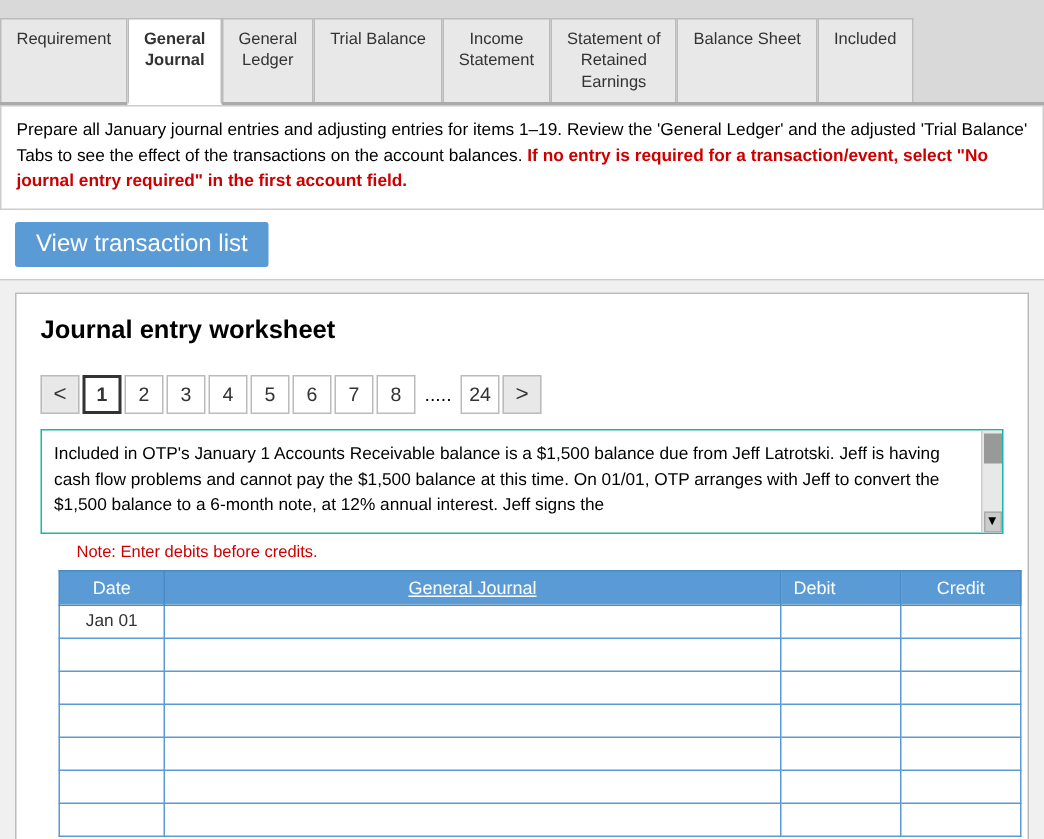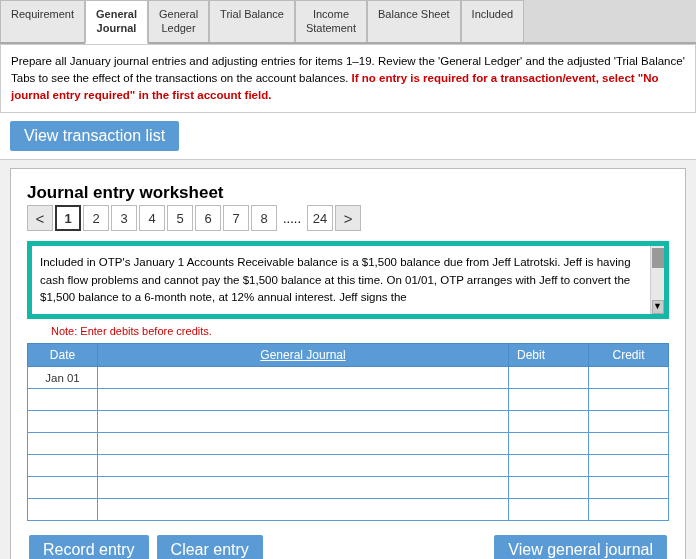--- a/index.html
+++ b/index.html
@@ -22,20 +22,21 @@
       padding: 6px 10px;
       cursor: pointer;
       border: 1px solid #bbb;
       border-bottom: none;
       background: #e8e8e8;
       font-size: 11px;
       text-align: center;
       min-width: 60px;
       line-height: 1.3;
       color: #333;
+      margin-top: 12px;
     }
     .tab.active {
       background: #fff;
       border-bottom: 2px solid #fff;
       font-weight: bold;
       margin-bottom: -2px;
       z-index: 1;
     }
 
     
@@ -73,21 +74,21 @@
     .worksheet-container {
       background: #fff;
       margin: 8px 10px;
       border: 1px solid #bbb;
       padding: 14px 16px 14px 16px;
     }
 
     .worksheet-title {
       font-size: 17px;
       font-weight: bold;
-      margin-bottom: 2px;
+      margin-bottom: 20px;
       color: #000;
     }
 
     
     .pagination {
       display: flex;
       align-items: center;
       gap: 2px;
       margin-bottom: 10px;
     }
@@ -120,21 +121,21 @@
       justify-content: center;
       color: #333;
     }
     .page-ellipsis {
       padding: 0 4px;
       font-size: 13px;
     }
 
     
     .description-box {
-      border: 5px solid #14b8a6;
+      border: 1px solid #14b8a6;
       padding: 8px;
       font-size: 11.5px;
       line-height: 1.5;
       color: #000;
       background: #fff;
       min-height: 70px;
       position: relative;
       margin-bottom: 6px;
       overflow: hidden;
     }
@@ -176,20 +177,21 @@
       font-size: 11px;
       margin-bottom: 6px;
       padding-left: 24px;
     }
 
     
     .journal-table {
       width: 100%;
       border-collapse: collapse;
       margin-bottom: 14px;
+      margin-left: 12px;
     }
     .journal-table th {
       background: #5b9bd5;
       color: #fff;
       border: 1px solid #4a8ac4;
       padding: 4px 8px;
       font-size: 12px;
       text-align: center;
       font-weight: normal;
     }
@@ -226,20 +228,21 @@
   </style>
 </head>
 <body>
 
 <div class="tab-bar">
   <div class="tab">Requirement</div>
   <div class="tab active">General<br>Journal</div>
   <div class="tab">General<br>Ledger</div>
   <div class="tab">Trial Balance</div>
   <div class="tab">Income<br>Statement</div>
+  <div class="tab">Statement of<br>Retained<br>Earnings</div>
   <div class="tab">Balance Sheet</div>
   <div class="tab">Included</div>
 </div>
 
 <div class="instruction-banner">
   <span>Prepare all January journal entries and adjusting entries for items 1–19. Review the 'General Ledger' and the adjusted 'Trial Balance' Tabs to see the effect of the transactions on the account balances.</span>
   <span class="highlight">If no entry is required for a transaction/event, select "No journal entry required" in the first account field.</span>
 </div>
 
 <div class="view-transaction-area">

